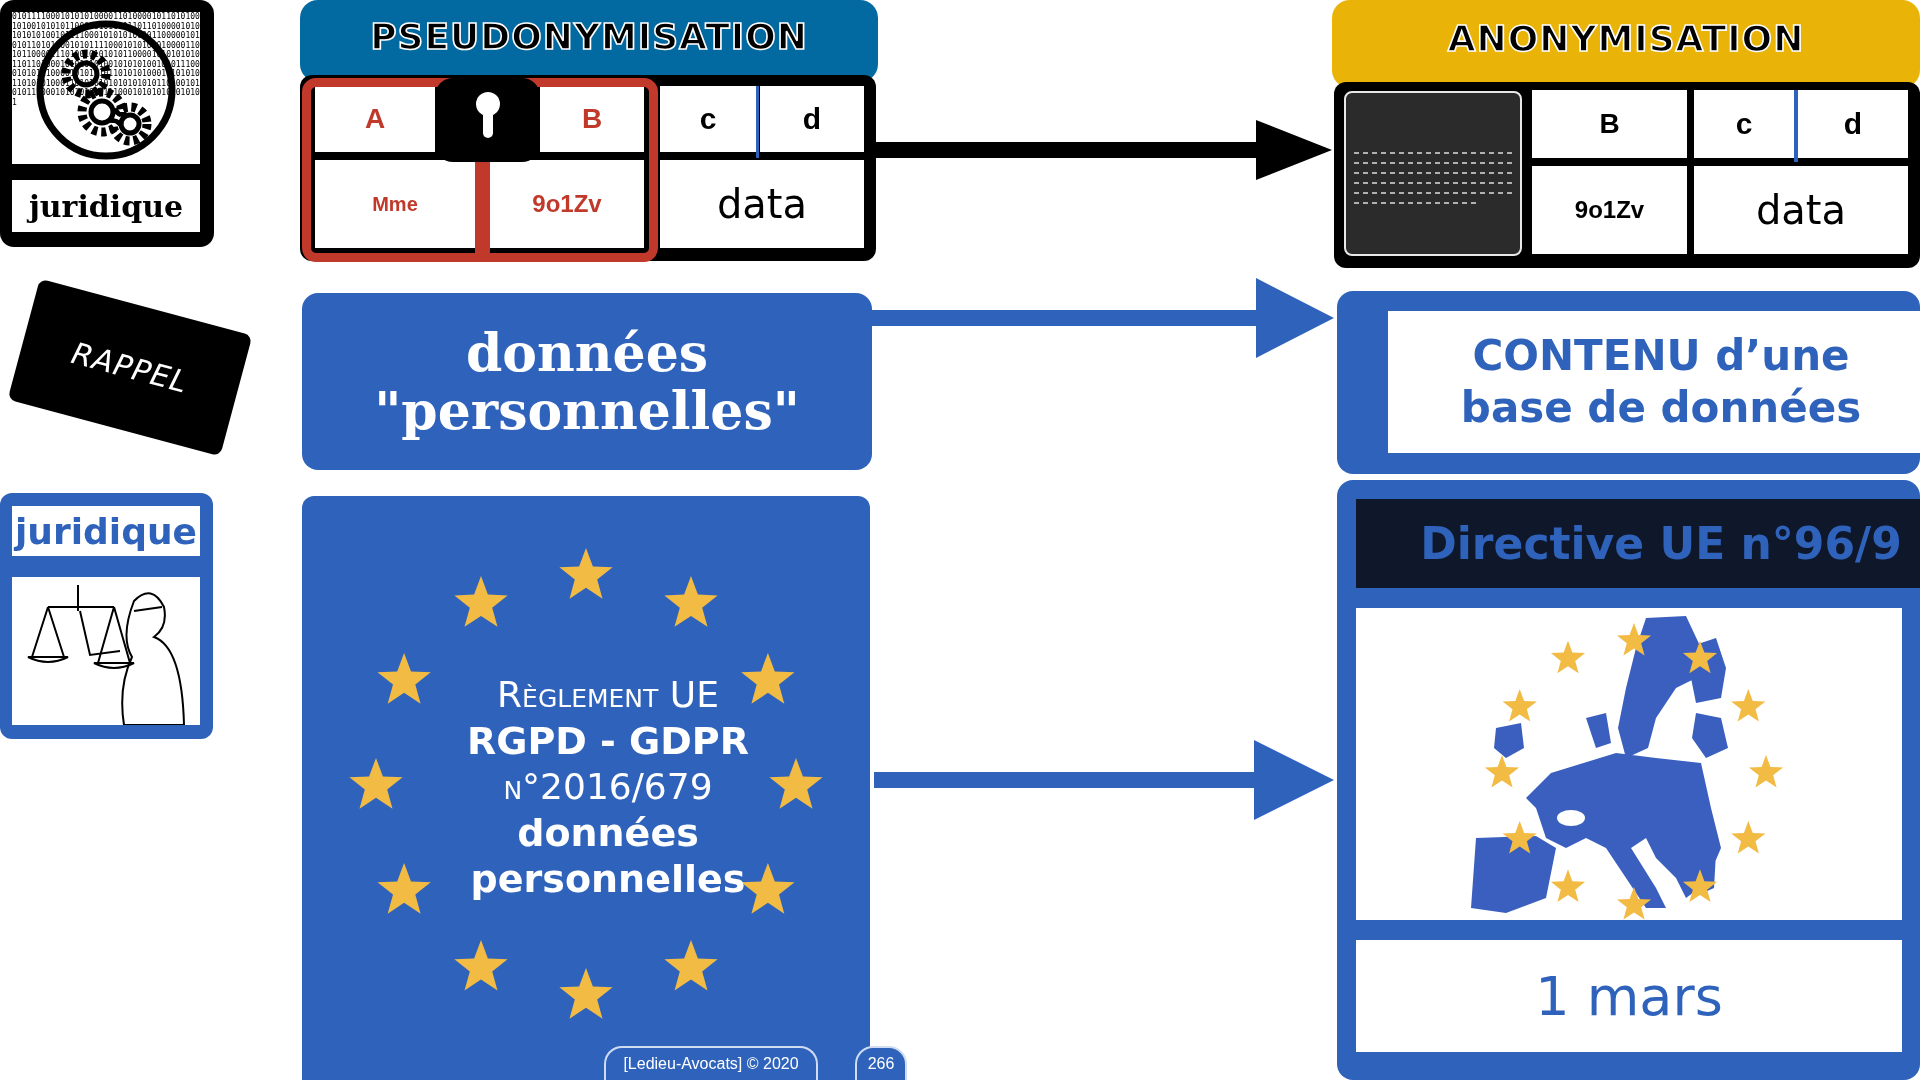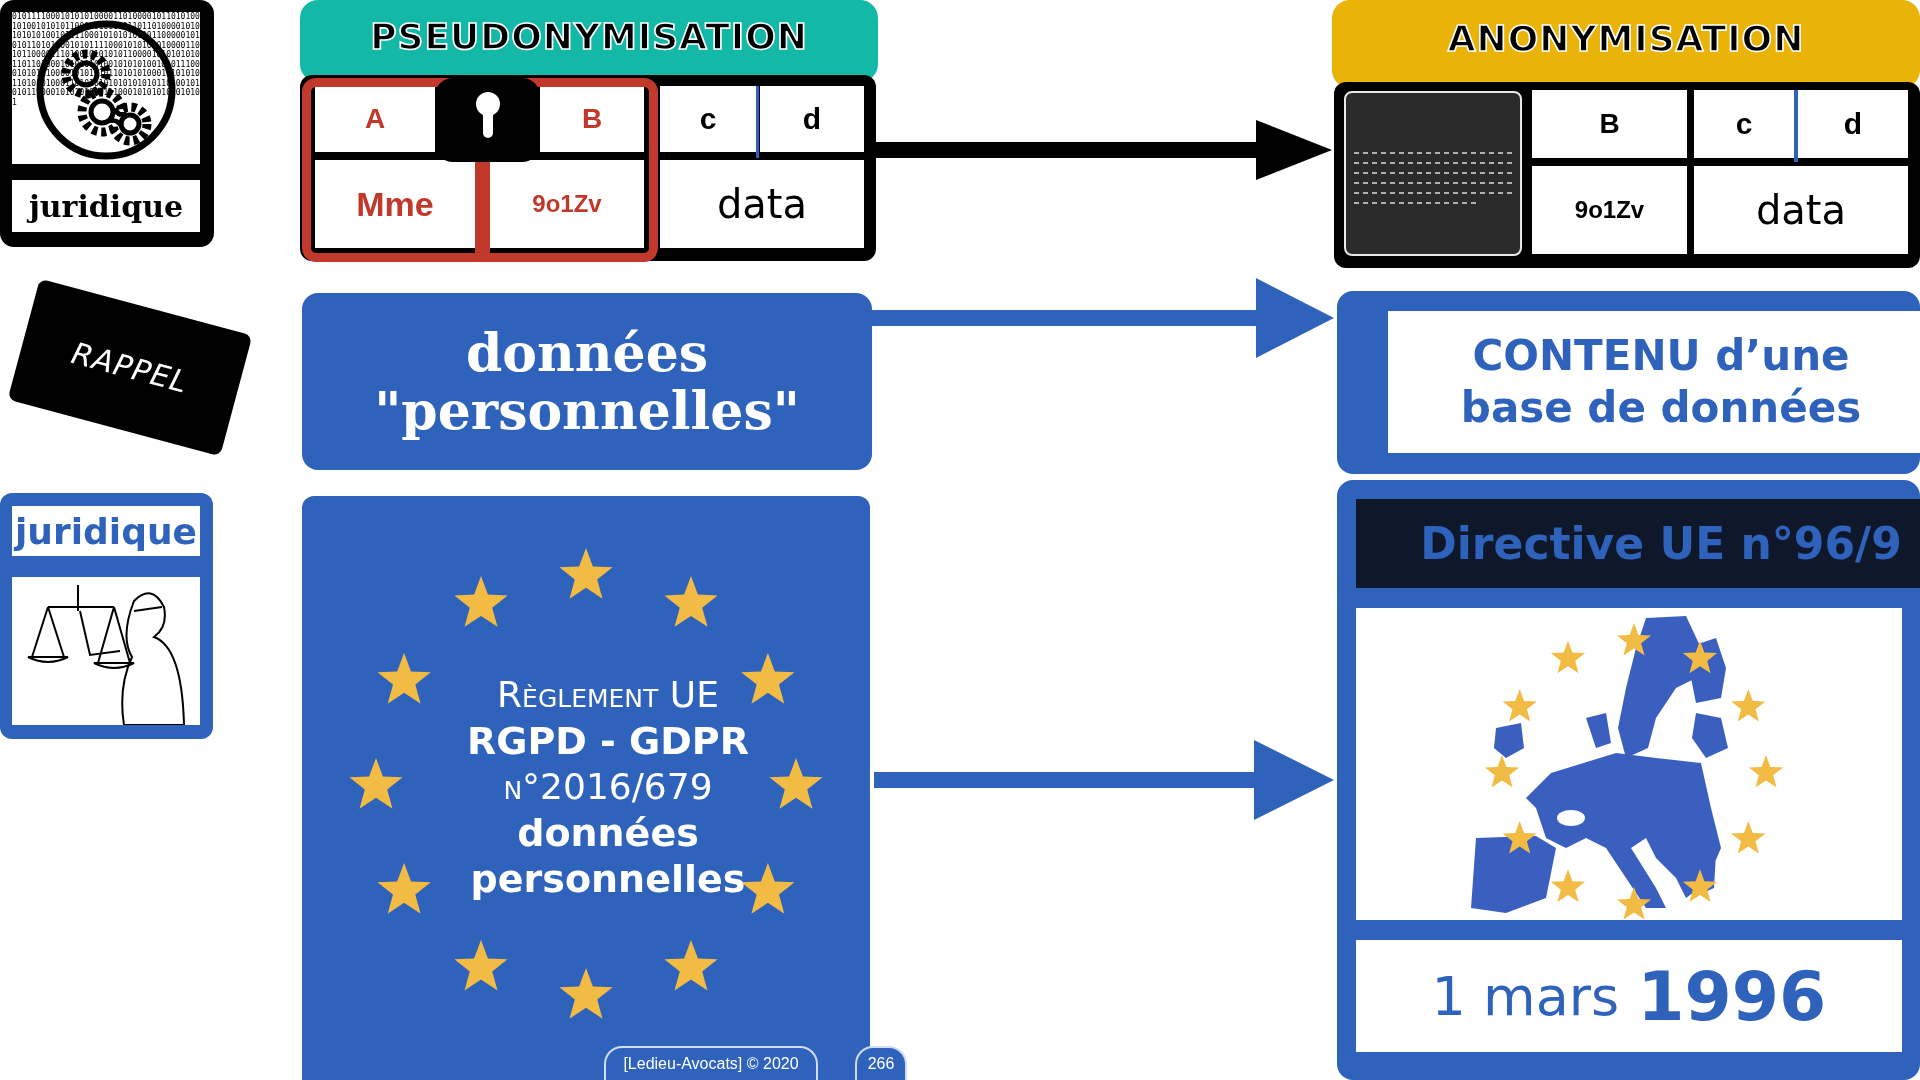--- a/index.html
+++ b/index.html
@@ -21,21 +21,21 @@
     display:flex;align-items:center;justify-content:center;color:#fff;font-family:"DejaVu Sans",sans-serif;font-style:italic;
     font-size:30px;letter-spacing:1px;}
 
   
   #juri{left:0;top:493px;width:213px;height:246px;background:var(--blue);border-radius:12px;}
   #juri .lbl{left:12px;top:13px;width:188px;height:50px;background:#fff;display:flex;align-items:center;justify-content:center;
     font-family:"DejaVu Sans",sans-serif;font-weight:bold;font-size:36px;color:var(--blue);}
   #juri .pic{left:12px;top:84px;width:188px;height:148px;background:#fff;}
 
   
-  #pseudo-head{left:300px;top:0;width:578px;height:82px;background:#14b8a6;border-radius:18px;display:flex;align-items:flex-start;justify-content:center;padding-top:16px;}
+  #pseudo-head{left:300px;top:0;width:578px;height:82px;background:#0369a1;border-radius:18px;display:flex;align-items:flex-start;justify-content:center;padding-top:16px;}
   .outlined{font-family:"DejaVu Sans",sans-serif;font-weight:bold;font-size:36px;letter-spacing:1px;color:#000;
     -webkit-text-stroke:1.6px #fff;}
   #pseudo-table{left:300px;top:75px;width:576px;height:186px;background:#000;border-radius:12px;}
   #pseudo-red{left:302px;top:78px;width:356px;height:184px;border:9px solid var(--red);border-radius:14px;background:transparent;}
   .cell{position:absolute;background:#fff;display:flex;align-items:center;justify-content:center;}
   .arial-b{font-family:"Liberation Sans",sans-serif;font-weight:bold;}
   .red-t{color:var(--red);}
   #lock{left:435px;top:78px;width:105px;height:84px;background:#000;border-radius:18px;}
 
   
@@ -113,21 +113,21 @@
 
 <div id="pseudo-head" class="abs">
   <span class="outlined">PSEUDONYMISATION</span>
 </div>
 <div id="pseudo-table" class="abs"></div>
 <div class="cell arial-b red-t" style="left:315px;top:86px;width:120px;height:66px;font-size:28px;">A</div>
 <div class="cell arial-b red-t" style="left:540px;top:86px;width:104px;height:66px;font-size:28px;">B</div>
 <div class="cell arial-b" style="left:660px;top:86px;width:96px;height:66px;font-size:30px;">c</div>
 <div class="cell arial-b" style="left:760px;top:86px;width:104px;height:66px;font-size:30px;">d</div>
 <div class="abs" style="left:756px;top:86px;width:3px;height:72px;background:#2f63bb;"></div>
-<div class="cell arial-b red-t" style="left:315px;top:160px;width:160px;height:88px;font-size:34px;">Mme</div>
+<div class="cell arial-b red-t" style="left:315px;top:160px;width:160px;height:88px;font-size:20px;">Mme</div>
 <div class="cell arial-b red-t" style="left:490px;top:160px;width:154px;height:88px;font-size:24px;">9o1Zv</div>
 <div class="cell" style="left:660px;top:160px;width:204px;height:88px;font-size:40px;font-family:'DejaVu Sans',sans-serif;">data</div>
 <div class="abs" style="left:475px;top:152px;width:15px;height:102px;background:#c0392b;"></div>
 <div id="pseudo-red" class="abs"></div>
 <div id="lock" class="abs">
   <svg width="105" height="84" viewBox="0 0 105 84">
     <circle cx="53" cy="26" r="12" fill="#fff"></circle>
       <rect x="48" y="28" width="10" height="32" rx="5" fill="#fff"></rect>
   </svg>
 </div>
@@ -229,19 +229,18 @@
       <polygon points="278.0,279.0 282.4,290.9 295.1,291.4 285.2,299.3 288.6,311.6 278.0,304.6 267.4,311.6 270.8,299.3 260.9,291.4 273.6,290.9" fill="#f2bb44"></polygon>
       <polygon points="212.0,261.3 216.4,273.2 229.1,273.8 219.2,281.7 222.6,293.9 212.0,286.9 201.4,293.9 204.8,281.7 194.9,273.8 207.6,273.2" fill="#f2bb44"></polygon>
       <polygon points="163.7,213.0 168.1,224.9 180.8,225.4 170.9,233.3 174.3,245.6 163.7,238.6 153.1,245.6 156.5,233.3 146.6,225.4 159.2,224.9" fill="#f2bb44"></polygon>
       <polygon points="146.0,147.0 150.4,158.9 163.1,159.4 153.2,167.3 156.6,179.6 146.0,172.6 135.4,179.6 138.8,167.3 128.9,159.4 141.6,158.9" fill="#f2bb44"></polygon>
       <polygon points="163.7,81.0 168.1,92.9 180.8,93.4 170.9,101.3 174.3,113.6 163.7,106.6 153.1,113.6 156.5,101.3 146.6,93.4 159.2,92.9" fill="#f2bb44"></polygon>
       <polygon points="212.0,32.7 216.4,44.6 229.1,45.1 219.2,53.0 222.6,65.2 212.0,58.2 201.4,65.2 204.8,53.0 194.9,45.1 207.6,44.6" fill="#f2bb44"></polygon>
     </svg>
 </div>
 <div id="dir-date" class="abs">
   <span class="dm">1 mars</span>
-  <span class="yr">1996</span>
 </div>
 
 <div id="footer" class="abs">
   <div class="pill" style="width:214px;">[Ledieu-Avocats] © 2020</div>
   <div class="pill" style="width:52px;">266</div>
 </div>
 
 </body></html>

